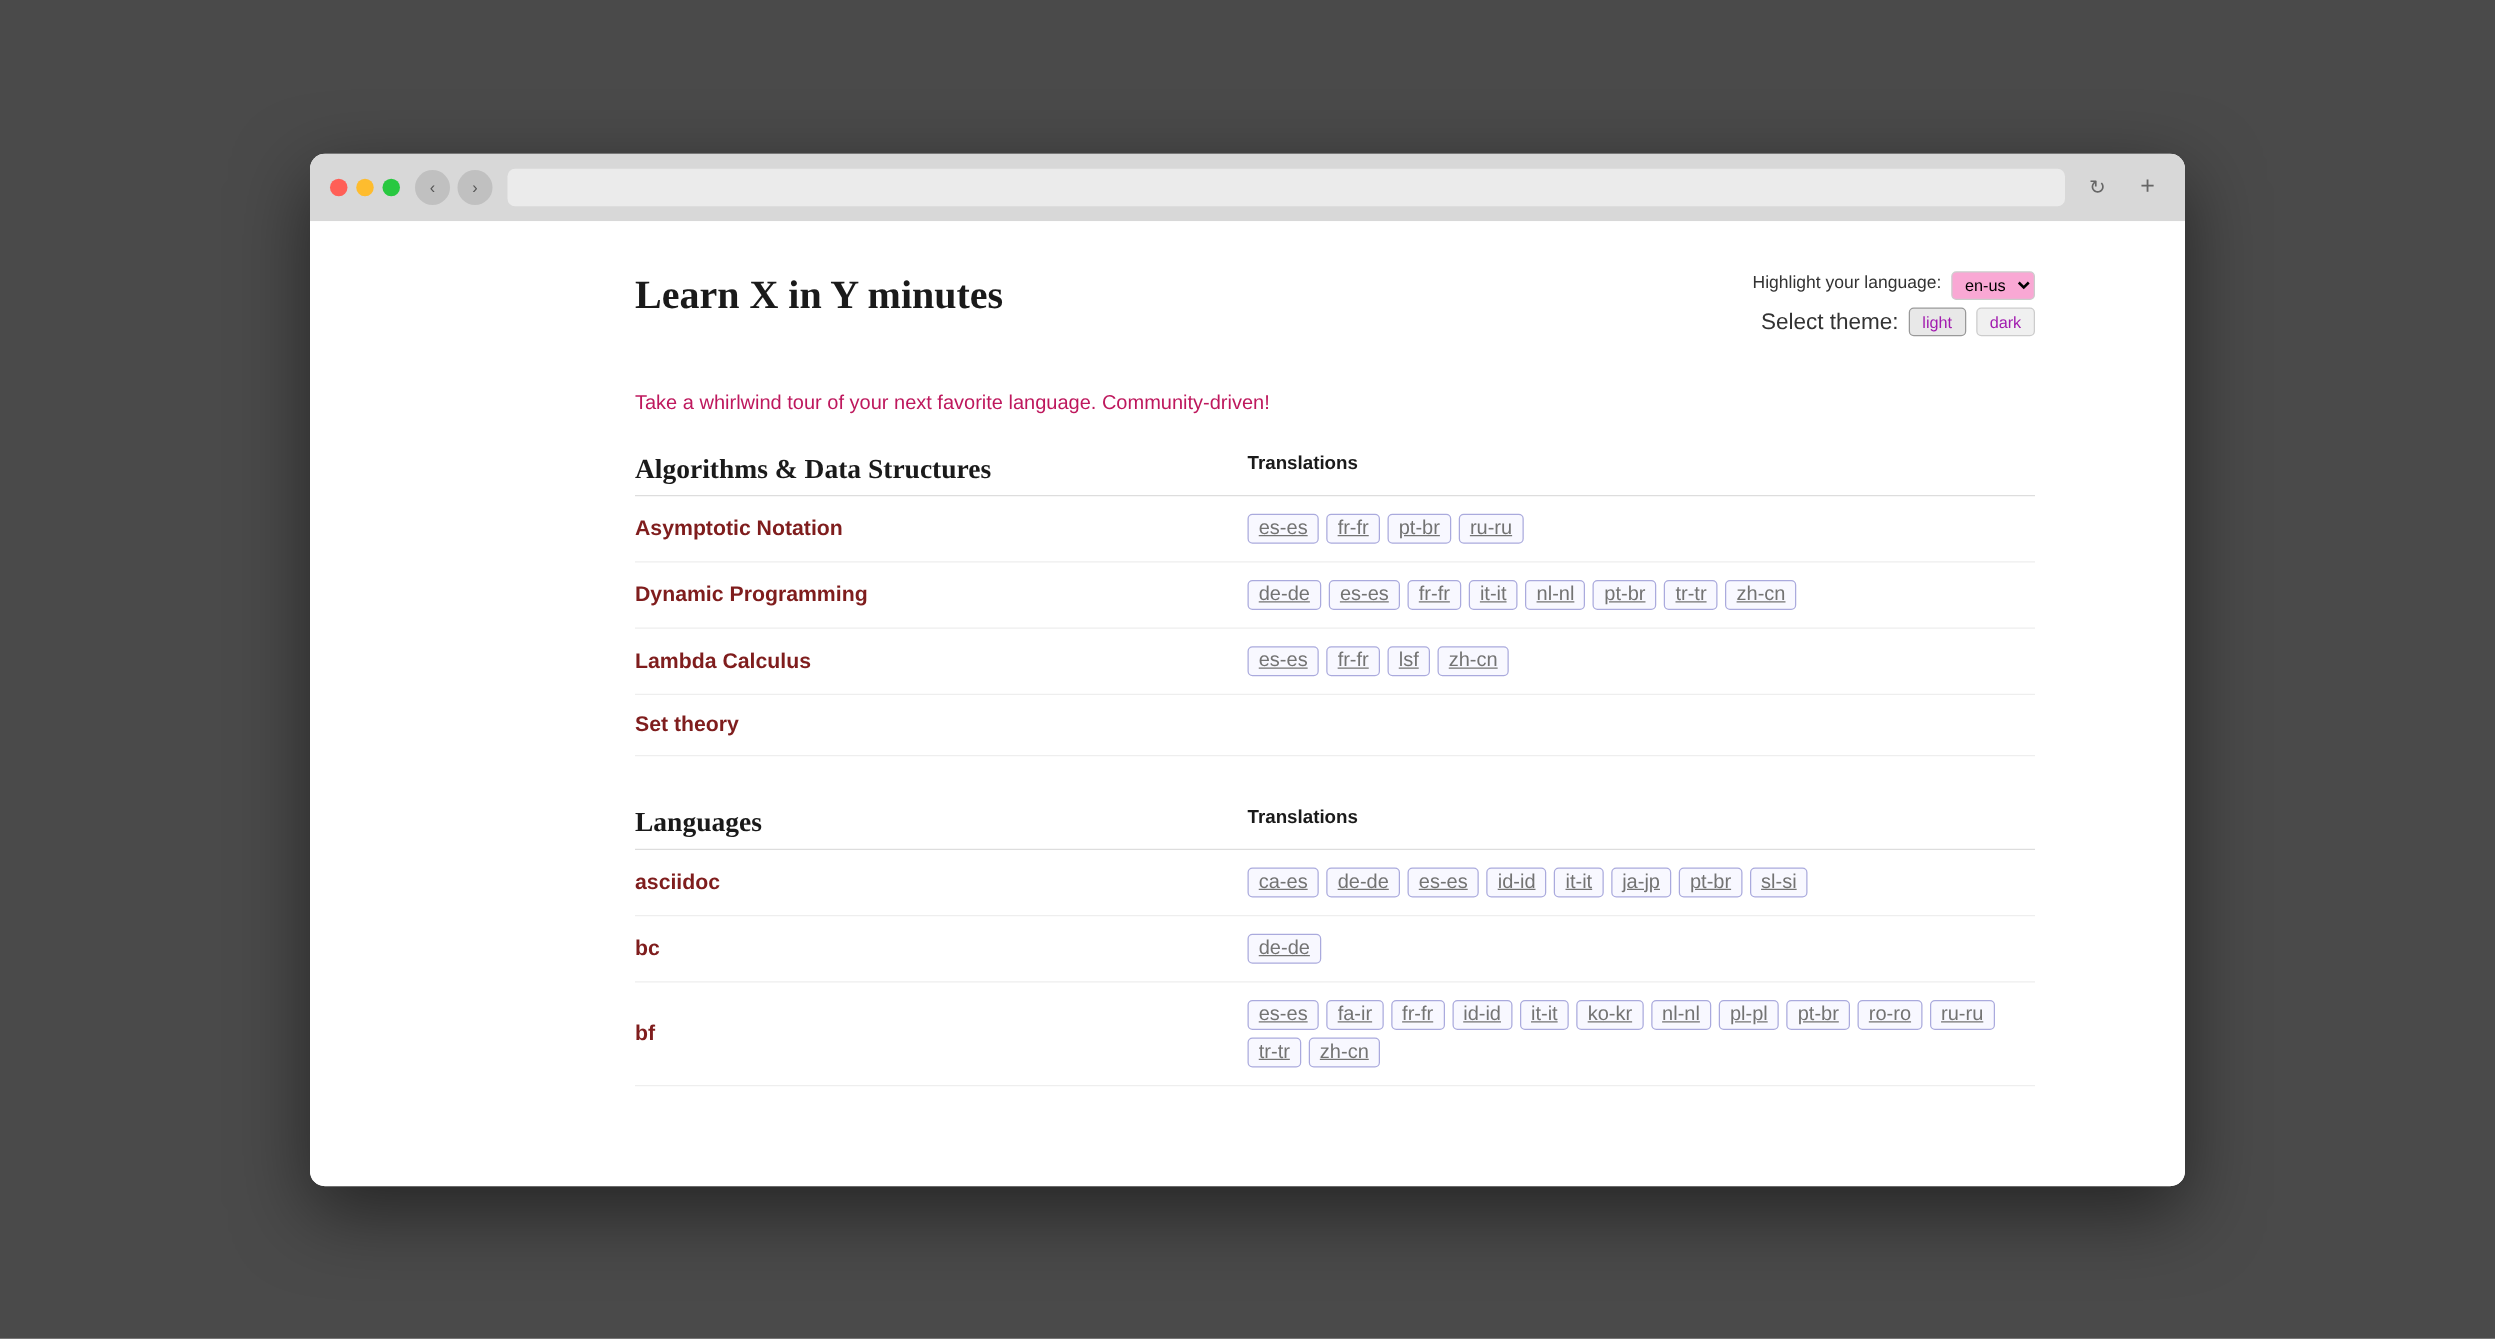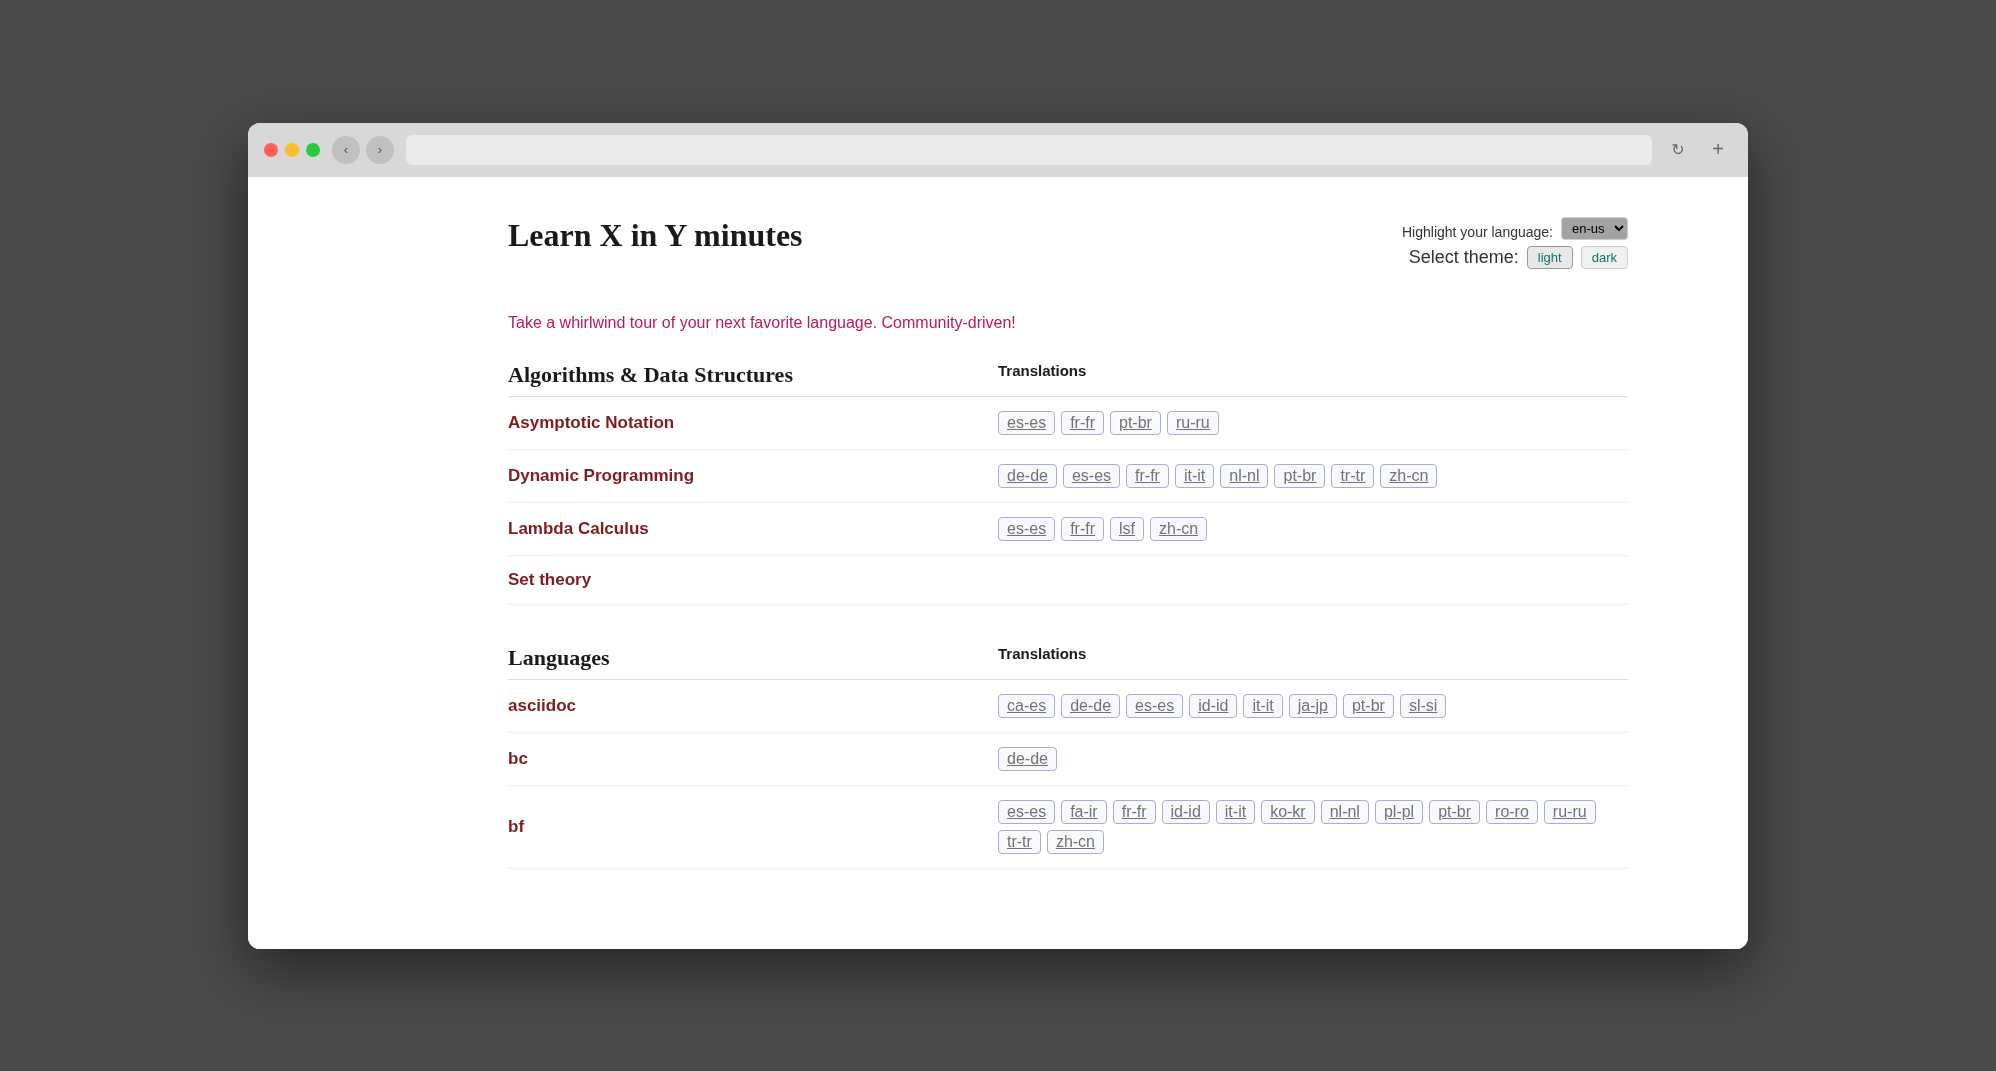--- a/index.html
+++ b/index.html
@@ -113,37 +113,37 @@
 
     .top-controls {
       position: absolute;
       top: 40px;
       right: 120px;
       text-align: right;
     }
 
     .highlight-lang-row {
       display: flex;
-      align-items: flex-end;
+      align-items: flex-start;
       gap: 8px;
       margin-bottom: 6px;
       justify-content: flex-end;
     }
 
     .highlight-lang-label {
       font-size: 14px;
       color: #333;
     }
 
     .lang-select {
       border: 1px solid #ccc;
       border-radius: 4px;
       padding: 2px 6px;
       font-size: 13px;
-      background: #a3a3a3;
+      background: #f9a8d4;
       cursor: pointer;
     }
 
     .theme-row {
       display: flex;
       align-items: center;
       gap: 8px;
       justify-content: flex-end;
     }
 
@@ -152,21 +152,21 @@
       color: #333;
     }
 
     .theme-btn {
       padding: 3px 10px;
       border: 1px solid #ccc;
       border-radius: 4px;
       font-size: 13px;
       cursor: pointer;
       background: #f0f0f0;
-      color: #0f766e;
+      color: #a21caf;
     }
 
     .theme-btn.active {
       background: #e8e8e8;
       border-color: #999;
     }
 
     .tagline {
       font-size: 16px;
       color: #be185d;

